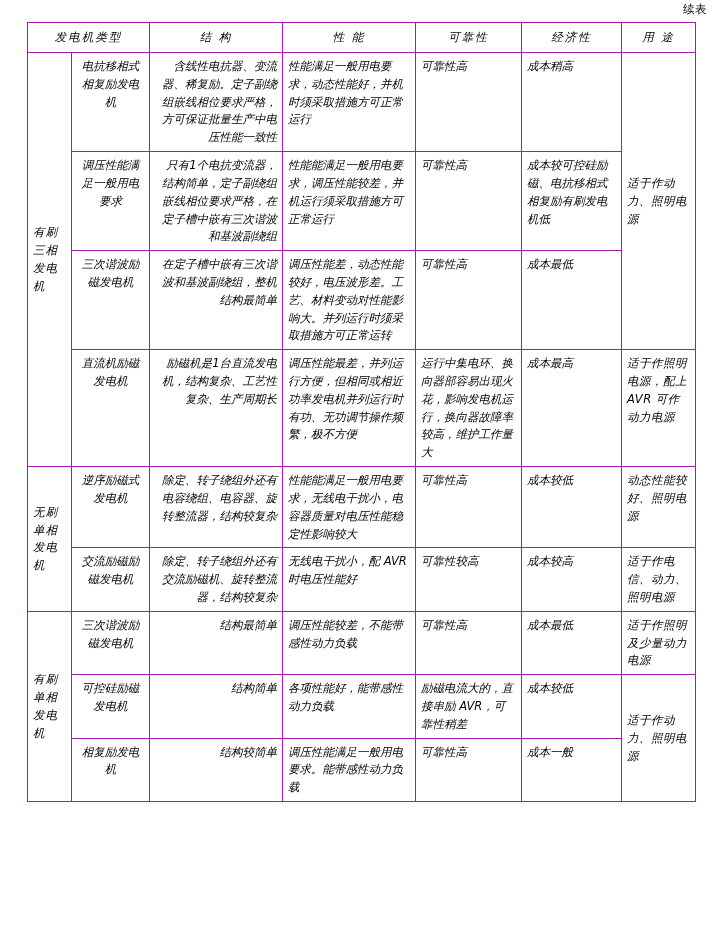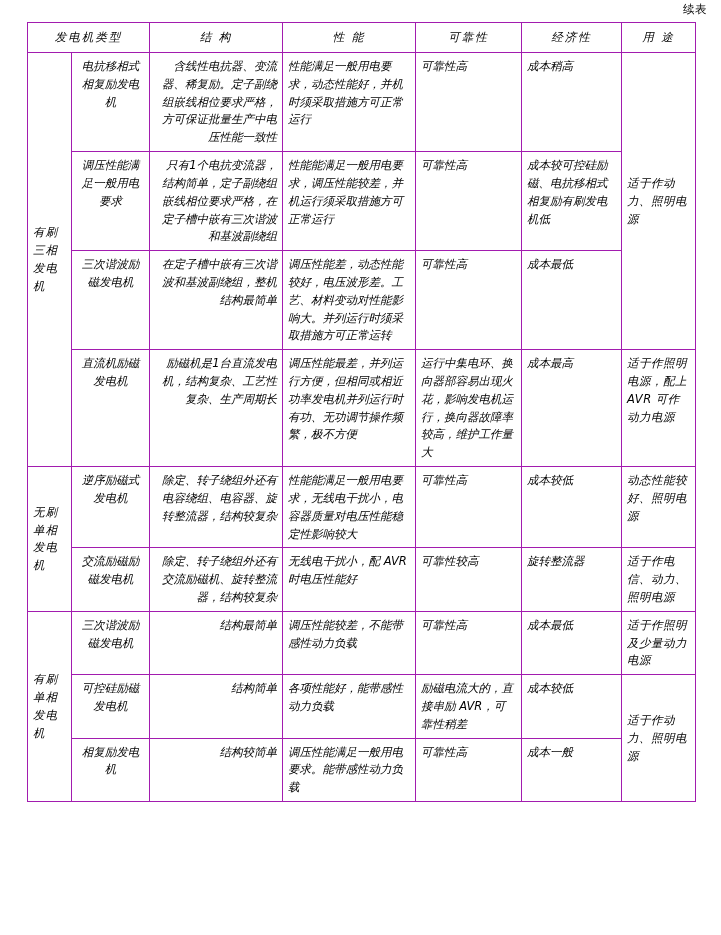--- a/index.html
+++ b/index.html
@@ -157,21 +157,21 @@
         <td class="mid">性能能满足一般用电要求，无线电干扰小，电容器质量对电压性能稳定性影响较大</td>
         <td class="reli">可靠性高</td>
         <td class="econ">成本较低</td>
         <td class="use">动态性能较好、照明电源</td>
       </tr>
       <tr>
         <td class="sub">交流励磁励磁发电机</td>
         <td class="desc">除定、转子绕组外还有交流励磁机、旋转整流器，结构较复杂</td>
         <td class="mid">无线电干扰小，配 AVR 时电压性能好</td>
         <td class="reli">可靠性较高</td>
-        <td class="econ">旋转整流器</td>
+        <td class="econ">成本较高</td>
         <td class="use">适于作电信、动力、照明电源</td>
       </tr>
 
       <tr>
         <td class="grp" rowspan="3">有刷单相发电机</td>
         <td class="sub">三次谐波励磁发电机</td>
         <td class="desc">结构最简单</td>
         <td class="mid">调压性能较差，不能带感性动力负载</td>
         <td class="reli">可靠性高</td>
         <td class="econ">成本最低</td>

